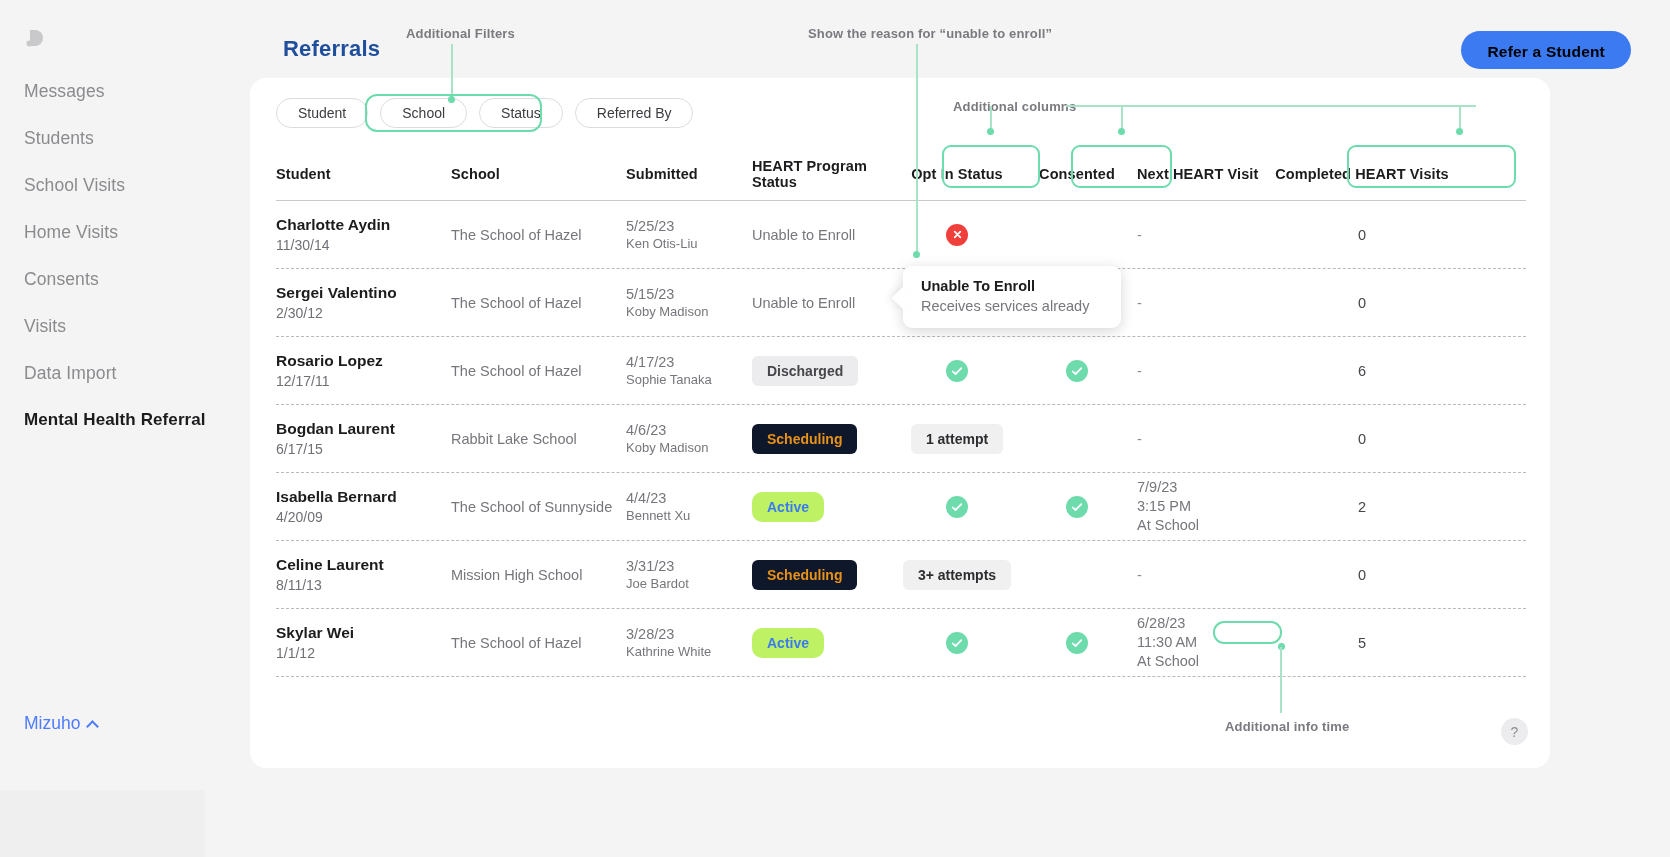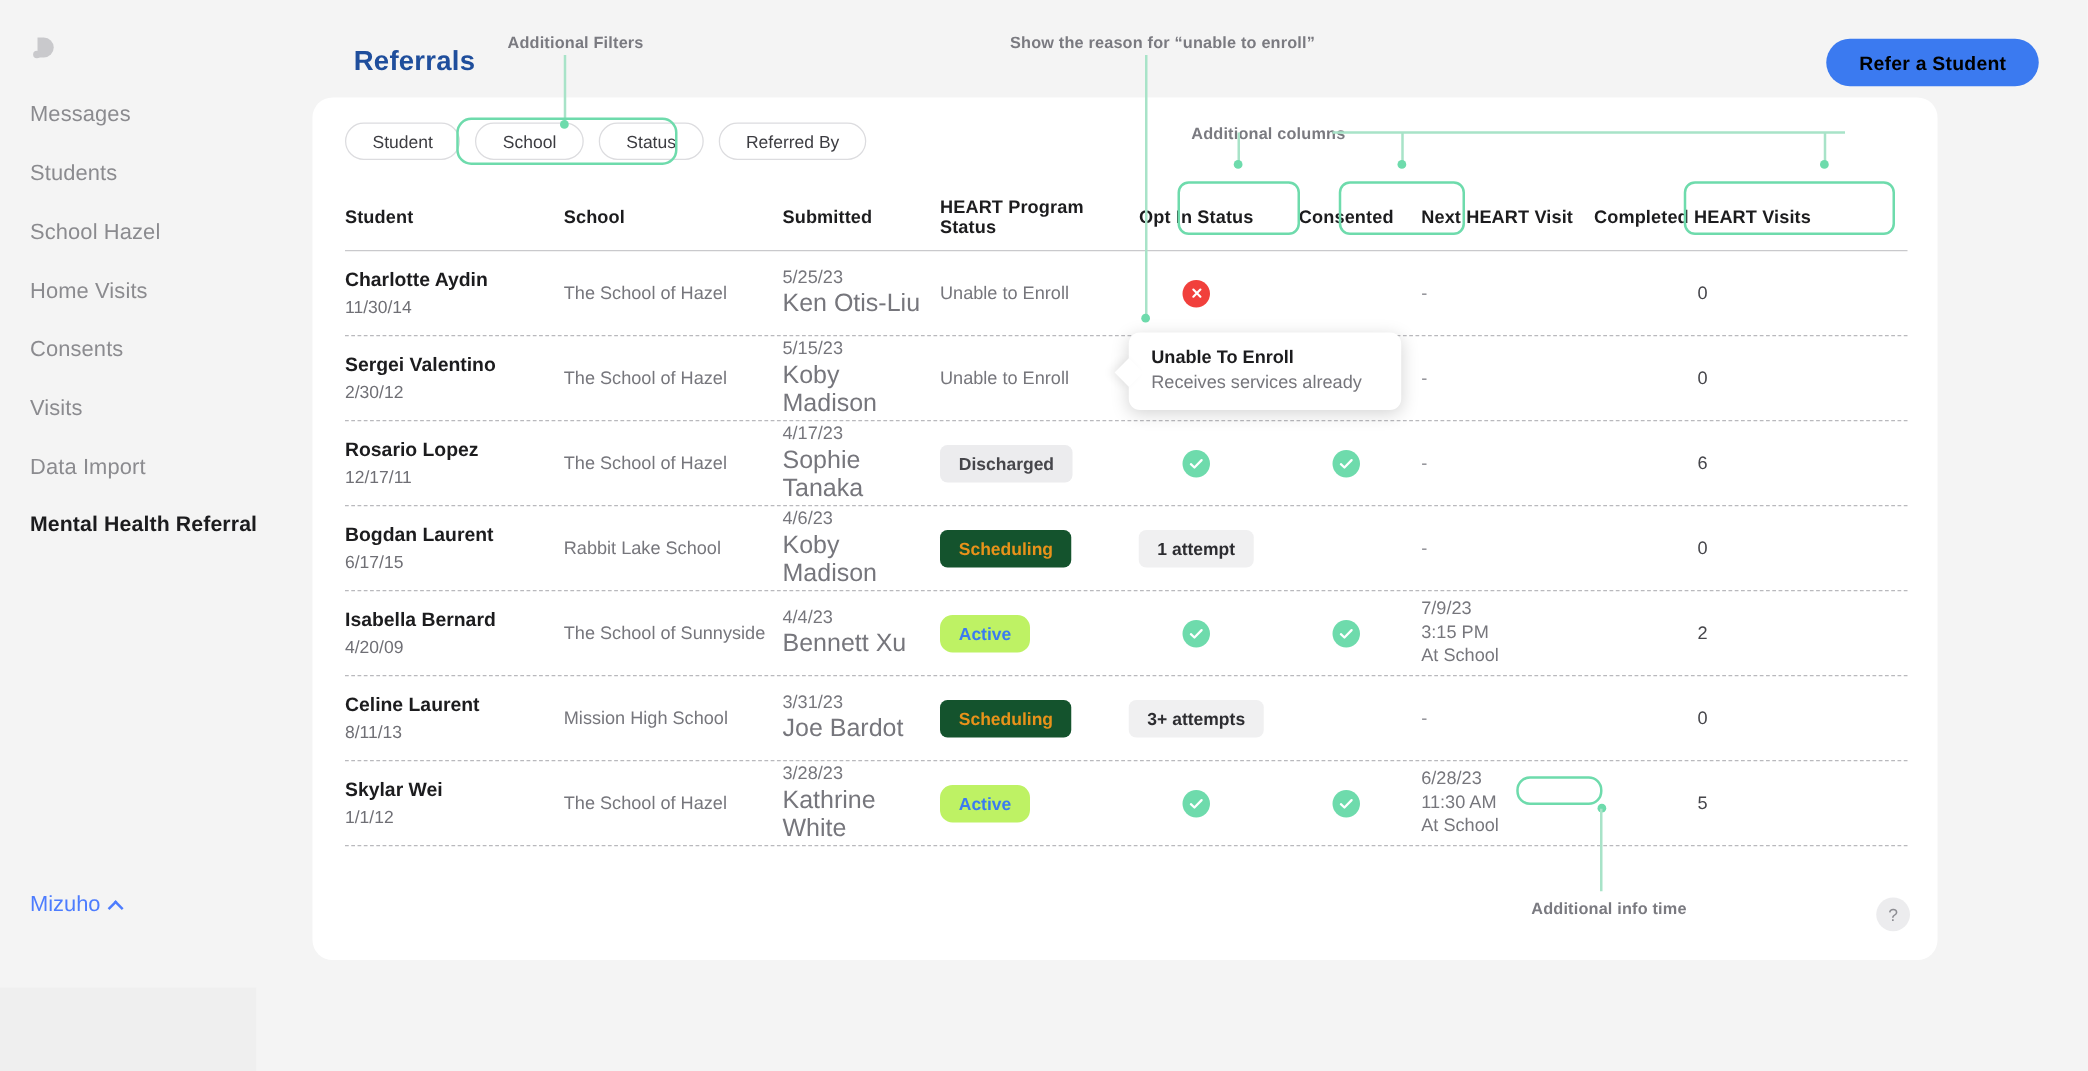--- a/index.html
+++ b/index.html
@@ -90,30 +90,30 @@
   .c-consent  { width: 120px; flex: none; text-align: center; }
   .c-next     { width: 135px; flex: none; }
   .c-done     { width: 180px; flex: none; text-align: center; }
 
   .th.c-optin, .th.c-consent, .th.c-done { text-align: center; }
 
   .s-name { font-size: 15.5px; font-weight: bold; color: #1c1c1e; }
   .s-dob  { font-size: 14px; color: #6f6f75; margin-top: 3px; }
   .muted  { font-size: 14.5px; color: #76767c; }
   .sub-l1 { font-size: 14.5px; color: #76767c; }
-  .sub-l2 { font-size: 20px; color: #76767c; margin-top: 2px; }
+  .sub-l2 { font-size: 13px; color: #76767c; margin-top: 2px; }
   .next-line { font-size: 14.5px; color: #76767c; line-height: 1.32; }
 
   .badge {
     display: inline-flex; align-items: center; justify-content: center;
     height: 27px; padding: 15px 15px; border-radius: 6px;
     font-size: 14px; font-weight: bold;
   }
   .b-discharged { background: #ececee; color: #46464b; }
-  .b-scheduling { background: #14532d; color: #e8921a; }
+  .b-scheduling { background: #0f172a; color: #e8921a; }
   .b-active     { background: #bef264; color: #3b7af0; border-radius: 10px; }
   .b-plain      { background: #f0f0f1; color: #2d2d31; }
 
   .icon-circle {
     display: inline-flex; align-items: center; justify-content: center;
     width: 22px; height: 22px; border-radius: 50%;
   }
   .ic-ok { background: #6edbac; }
   .ic-no { background: #f1403c; }
   .dash-val { font-size: 14.5px; color: #8c8c92; }
@@ -169,21 +169,21 @@
     <div class="logo">
       <svg width="34" height="34" viewBox="0 0 34 34">
         <path d="M8 6 h5 a8 8 0 0 1 0 16 h-5 z" fill="#c9c9cc"></path>
         <circle cx="7.5" cy="19.5" r="3" fill="#c9c9cc"></circle>
       </svg>
     </div>
 
     <nav class="nav">
       <a class="nav-item">Messages</a>
       <a class="nav-item">Students</a>
-      <a class="nav-item">School Hazel</a>
+      <a class="nav-item">School Visits</a>
       <a class="nav-item">Home Visits</a>
       <a class="nav-item">Consents</a>
       <a class="nav-item">Visits</a>
       <a class="nav-item">Data Import</a>
       <a class="nav-item active">Mental Health Referral</a>
     </nav>
 
     <div class="user-row">
       <span>Mizuho</span>
       <span class="chev-up"></span>

